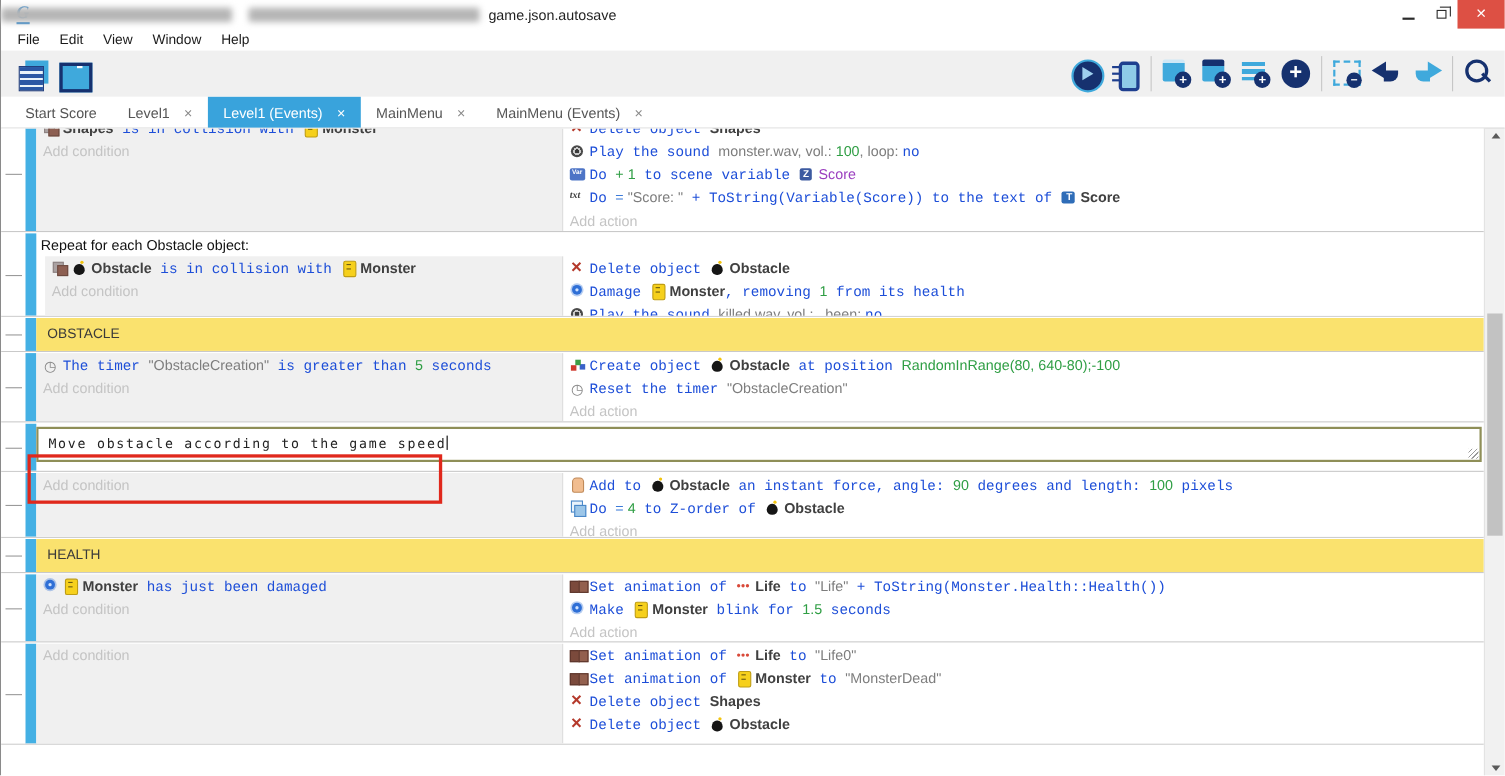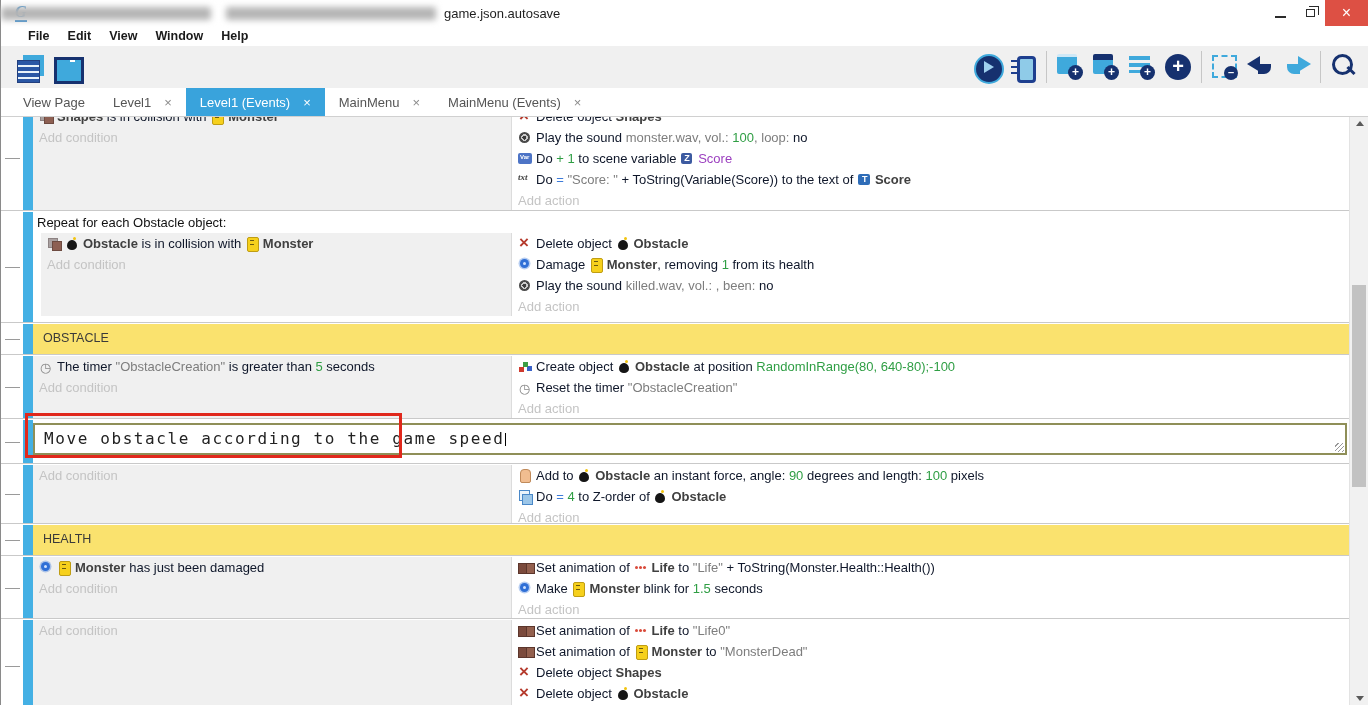--- a/index.html
+++ b/index.html
@@ -16,21 +16,21 @@
   .b2 { width:210px; margin-right:8px; }
   .title { font-size:13px; color:#1f1f1f; }
   .winbtns { position:absolute; right:0; top:0; height:26px; display:flex; }
   .wb { width:30px; height:26px; display:flex; align-items:center; justify-content:center; cursor:default; }
   .minbar { width:11px; height:2px; background:#2b2b2b; margin-top:8px; }
   .resbox { width:9px; height:8px; border:1px solid #2b2b2b; position:relative; background:#fff; }
   .resbox::before { content:""; position:absolute; left:2px; top:-4px; width:9px; height:8px; border:1px solid #2b2b2b; border-bottom:none; border-left:none; }
   .wb.close { width:43px; background:#dd5044; color:#fff; font-size:16px; line-height:16px; }
 
   
-  .menubar { height:20px; display:flex; align-items:center; padding-left:18px; background:#fff;font-weight:bold; }
+  .menubar { height:20px; display:flex; align-items:center; padding-left:6px; background:#fff; }
   .mitem { padding:0 9px; font-size:12.5px; color:#1a1a1a; }
 
   
   .toolbar { height:42px; background:#f0f0f0; display:flex; align-items:center; padding:0 6px 0 10px; }
   .tspacer { flex:1; }
   .tsep { width:1px; height:32px; background:#c6c6c6; margin:0 5px; }
   .tb { width:36px; height:38px; display:flex; align-items:center; justify-content:center; }
   .ti { position:relative; width:30px; height:30px; display:inline-block; }
 
   .ti-open-project::before { content:""; position:absolute; left:9px; top:3px; width:21px; height:21px; background:#3fa9dc; }
@@ -78,30 +78,30 @@
   .bar { width:10px; flex:none; background:#44b0e4; }
   .ebody { flex:1; display:flex; min-width:0; }
   .ebody.col { display:block; }
   .cond { width:478px; flex:none; background:#f0f0f0; }
   .cond.indent { width:470px; margin-left:8px; }
   .acts { flex:1; background:#fff; border-left:1px solid #dcdcdc; min-width:0; }
   .feh { height:21px; line-height:21px; padding-left:4px; font-size:13px; color:#111; }
   .frow { display:flex; }
   .line { height:21px; line-height:21px; white-space:nowrap; overflow:hidden; padding-left:6px; font-size:13px; color:#1b1b1b; }
   .ph { color:#c4c4c4; }
-  .s-p { color:#0f172a; } .s-o { color:#404040; font-weight:bold; }
+  .s-p { color:#1d4ed8;font-family:Liberation Mono, monospace; } .s-o { color:#404040; font-weight:bold; }
   .s-g { color:#7d7d7d; } .s-n { color:#2f9e44; }
   .s-b { color:#3d7bd9; } .s-v { color:#9b3fbf; }
 
   .bandbody { flex:1; background:#fae26e; }
   .bandbody .blabel { display:block; line-height:29px; padding-left:10px; font-size:12.5px; color:#3a3a3a; }
 
   .cwrap { flex:1; padding-top:3px; min-width:0; }
   .cbox { position:relative; height:32px; margin-right:2px; border:2px solid #8f8f58; background:#fff; }
-  .ctext { font-family:"DejaVu Sans Mono",monospace; font-size:16px; letter-spacing:1.6px; line-height:27px; padding-left:9px; color:#222; white-space:pre; }
+  .ctext { font-family:"DejaVu Sans Mono",monospace; font-size:12px; letter-spacing:1.6px; line-height:27px; padding-left:9px; color:#222; white-space:pre; }
   .caret { display:inline-block; width:1px; height:13px; background:#000; vertical-align:-2px; }
   .rs { position:absolute; right:1px; bottom:1px; width:9px; height:9px;
         background:repeating-linear-gradient(135deg,transparent 0 2px,#9a9a9a 2px 3px); }
 
   
   .ic { display:inline-block; position:relative; width:15px; height:13px; vertical-align:-2px; margin-right:3px; }
   .i-collision-icon::before { content:""; position:absolute; left:1px; top:1px; width:8px; height:8px; background:#aaa1a1; border:1px solid #8d8383; }
   .i-collision-icon::after { content:""; position:absolute; left:5px; top:4px; width:8px; height:8px; background:#8d5f52; border:1px solid #6d4a40; }
   .i-bomb-icon::before { content:""; position:absolute; left:2px; top:3px; width:10px; height:10px; background:#151515; border-radius:50% 50% 50% 50% / 60% 60% 45% 45%; }
   .i-bomb-icon::after { content:""; position:absolute; left:8px; top:0; width:3px; height:3px; background:#f2c40f; border-radius:50%; }
@@ -207,21 +207,21 @@
         <span class="ti ti-redo"></span>
       </div>
       <div class="tsep"></div>
       <div class="tb">
         <span class="ti ti-search"></span>
       </div>
     </div>
 
   <div class="tabbar">
       <div class="tab">
-        <span class="tlabel">View Page</span>
+        <span class="tlabel">Start Score</span>
       </div>
       <div class="tab">
         <span class="tlabel">Level1</span>
         <span class="tclose">×</span>
       </div>
       <div class="tab active">
         <span class="tlabel">Level1 (Events)</span>
         <span class="tclose">×</span>
       </div>
       <div class="tab">
@@ -245,21 +245,21 @@
           </div>
           <div class="acts">
             <div class="line"><span class="ic i-delete-icon"></span><span class="s-p">Delete object </span><span class="s-o">Shapes</span></div>
             <div class="line"><span class="ic i-sound-icon"></span><span class="s-p">Play the sound </span><span class="s-g">monster.wav, vol.: </span><span class="s-n">100</span><span class="s-g">, loop: </span><span class="s-p">no</span></div>
             <div class="line"><span class="ic i-variable-icon"></span><span class="s-p">Do </span><span class="s-n">+ 1</span><span class="s-p"> to scene variable </span><span class="ic i-scene-variable-icon"></span><span class="s-v">Score</span></div>
             <div class="line"><span class="ic i-text-action-icon"></span><span class="s-p">Do </span><span class="s-b">= </span><span class="s-g">"Score: "</span><span class="s-p"> + ToString(Variable(Score)) to the text of </span><span class="ic i-text-object-icon"></span><span class="s-o">Score</span></div>
             <div class="line ph">Add action</div>
           </div>
         </div>
       </div>
-      <div class="blk foreach" style="height: 111px;">
+      <div class="blk foreach" style="height: 76px;">
         <div class="gutter"></div>
         <div class="bar"></div>
         <div class="ebody col">
           <div class="feh">Repeat for each Obstacle object:</div>
           <div class="frow" style="height: 83px;">
             <div class="cond indent">
               <div class="line"><span class="ic i-collision-icon"></span><span class="ic i-bomb-icon"></span><span class="s-o">Obstacle</span><span class="s-p"> is in collision with </span><span class="ic i-monster-icon"></span><span class="s-o">Monster</span></div>
               <div class="line ph">Add condition</div>
             </div>
             <div class="acts">

